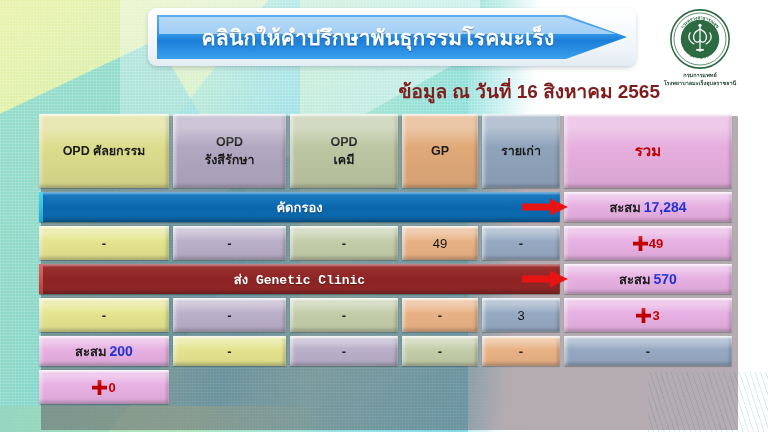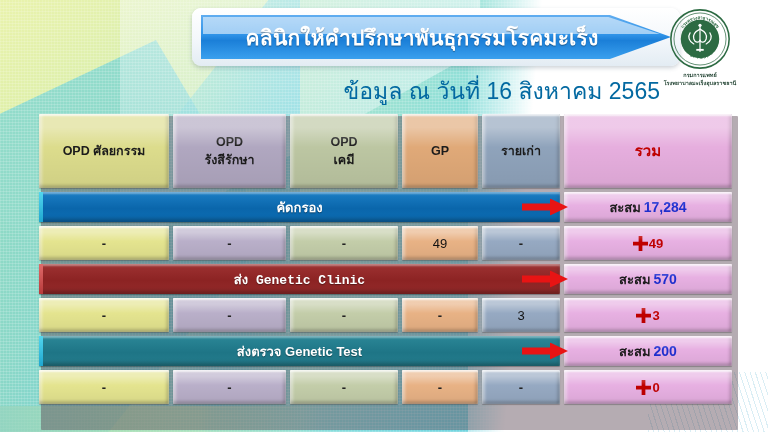--- a/index.html
+++ b/index.html
@@ -73,21 +73,21 @@
   }
   .bg-corner-fan {
     position: absolute; right: 0; bottom: 0; width: 120px; height: 60px;
     background: repeating-linear-gradient(72deg,
         rgba(188,224,236,.55) 0 1px, rgba(255,255,255,0) 1px 5px);
   }
 
   
   .banner-wrap {
     position: absolute; left: 148px; top: 8px;
-    width: 488px; height: 58px; margin-left: 44px;
+    width: 488px; height: 58px;
   }
   .banner-plate {
     position: absolute; inset: 0;
     background: linear-gradient(180deg, #ffffff 0%, #f3f7fb 55%, #e3ecf3 100%);
     border-radius: 9px;
     box-shadow: 0 2px 4px rgba(60,80,100,.25), inset 0 1px 0 #fff;
   }
   .banner-arrow {
     position: absolute; left: 9px; top: 7px;
     width: 470px; height: 44px;
@@ -112,23 +112,23 @@
     letter-spacing: .2px;
     text-shadow: 0 1px 1px rgba(0,0,0,.35);
     white-space: nowrap;
   }
 
   
   .date-line {
     position: absolute; left: 300px; top: 76px;
     width: 360px; height: 30px;
     display: flex; align-items: center; justify-content: flex-end;
-    color: #0369a1;
-    font-size: 23px;
-    font-weight: normal;
+    color: #7f1d1d;
+    font-size: 19px;
+    font-weight: bold;
     white-space: nowrap;
   }
 
   
   .logo-block {
     position: absolute; right: 8px; top: 8px;
     width: 120px; height: 96px;
     display: flex; flex-direction: column; align-items: center;
   }
   .logo-seal { width: 62px; height: 62px; }
@@ -410,26 +410,20 @@
         <div class="cell d-total">
           <div class="tot">
             <span class="plus-wrap">
               <svg class="plus-glyph" viewBox="0 0 16 16">
                 <path d="M6 0 H10 V6 H16 V10 H10 V16 H6 V10 H0 V6 H6 Z" fill="#c00000"></path>
               </svg>
               <span class="plus-num">3</span>
             </span>
           </div>
         </div>
-        <div class="band band-teal">
-          <span>ส่งตรวจ Genetic Test</span>
-          <svg class="arrow" viewBox="0 0 46 17">
-            <path d="M0 5 H28 V0 L46 8.5 L28 17 V12 H0 Z" fill="#e81414"></path>
-          </svg>
-        </div>
         <div class="cell d-total">
           <div class="tot">
             <span class="lbl">สะสม</span>
             <span class="num">200</span>
           </div>
         </div>
         <div class="cell d-surg">
           <span class="dash">-</span>
         </div>
         <div class="cell d-radio">

